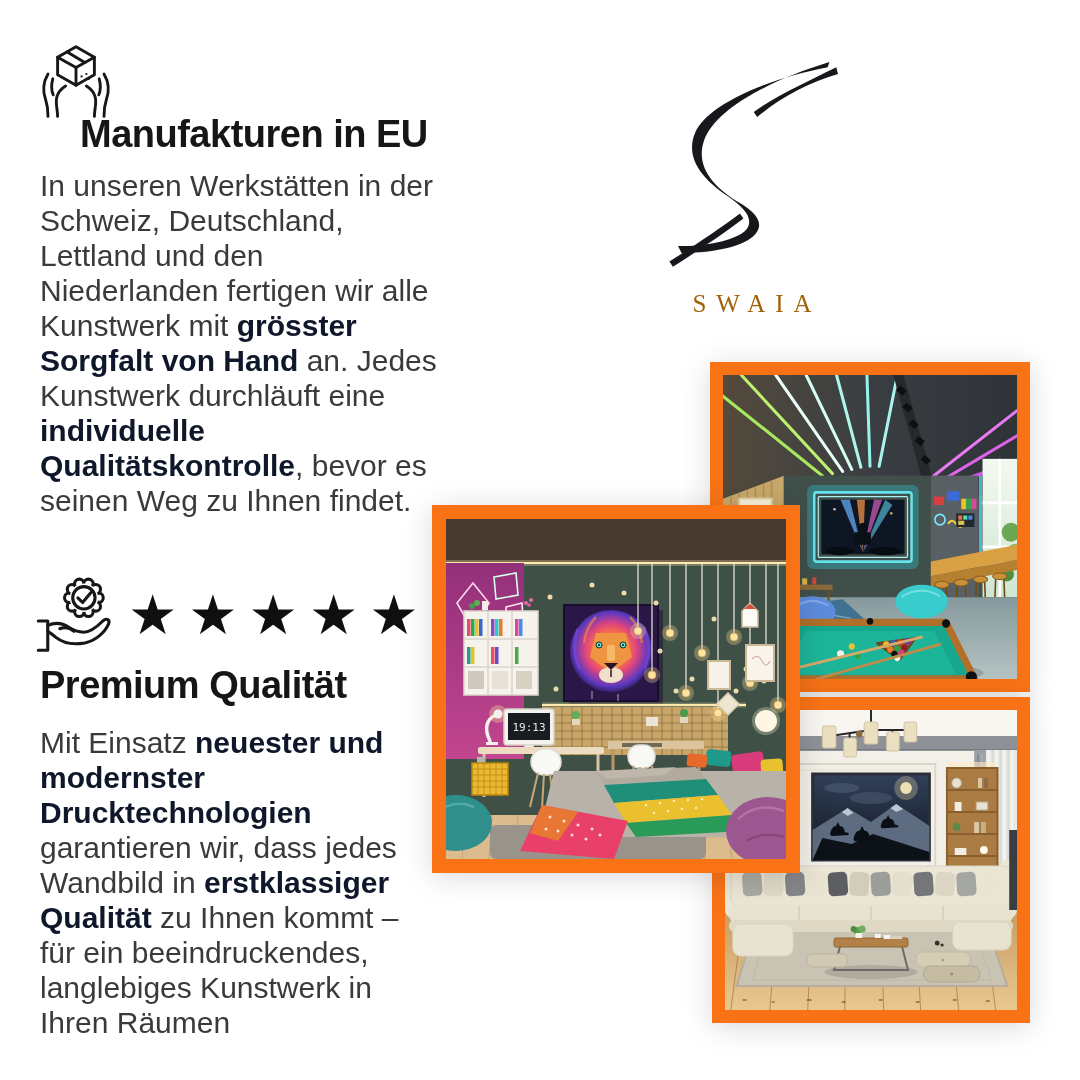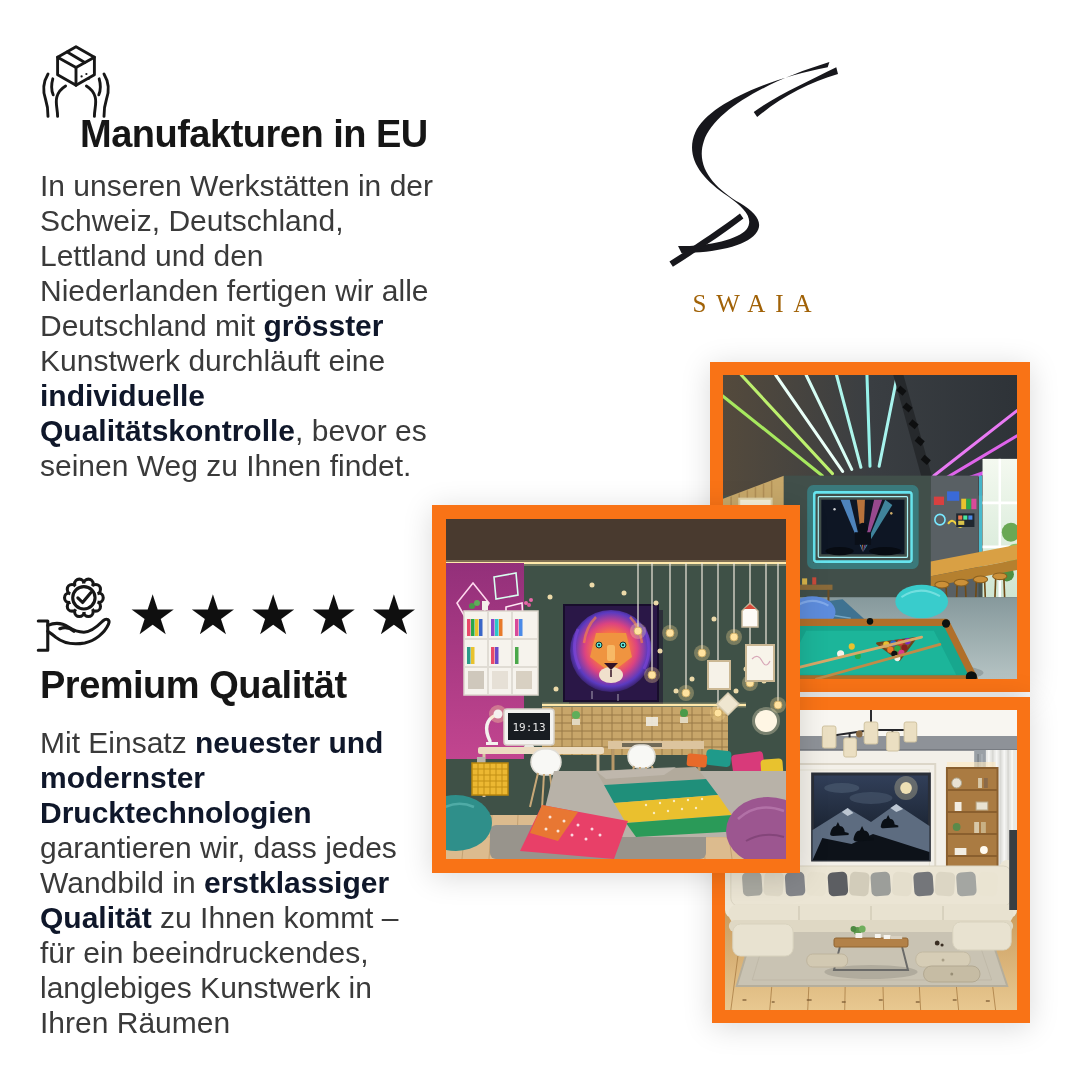--- a/index.html
+++ b/index.html
@@ -66,21 +66,22 @@
         <path d="M79 46 C81 53 81 60 78.5 66"></path>
       </g>
     </svg>
   </div>
   <h1 class="heading abs" style="left:44px;top:112px;margin-left:36px;">Manufakturen in EU</h1>
   <div class="para abs" style="left:40px;top:168px;">
       <span class="tl"><span>In unseren Werkstätten in der</span></span>
       <span class="tl"><span>Schweiz, Deutschland,</span></span>
       <span class="tl"><span>Lettland und den</span></span>
       <span class="tl"><span>Niederlanden fertigen wir alle</span></span>
-      <span class="tl"><span>Deutschland mit </span><span class="b">grösster</span></span>
+      <span class="tl"><span>Kunstwerk mit </span><span class="b">grösster</span></span>
+      <span class="tl"><span class="b">Sorgfalt von Hand</span><span> an. Jedes</span></span>
       <span class="tl"><span>Kunstwerk durchläuft eine</span></span>
       <span class="tl"><span class="b">individuelle</span></span>
       <span class="tl"><span class="b">Qualitätskontrolle</span><span>, bevor es</span></span>
       <span class="tl"><span>seinen Weg zu Ihnen findet.</span></span>
     </div>
 </section>
 
 <div class="logo-wrap abs" style="left:652px;top:44px;">
   <svg width="172" height="246" viewBox="0 0 200 260">
     <g fill="#17171c">

